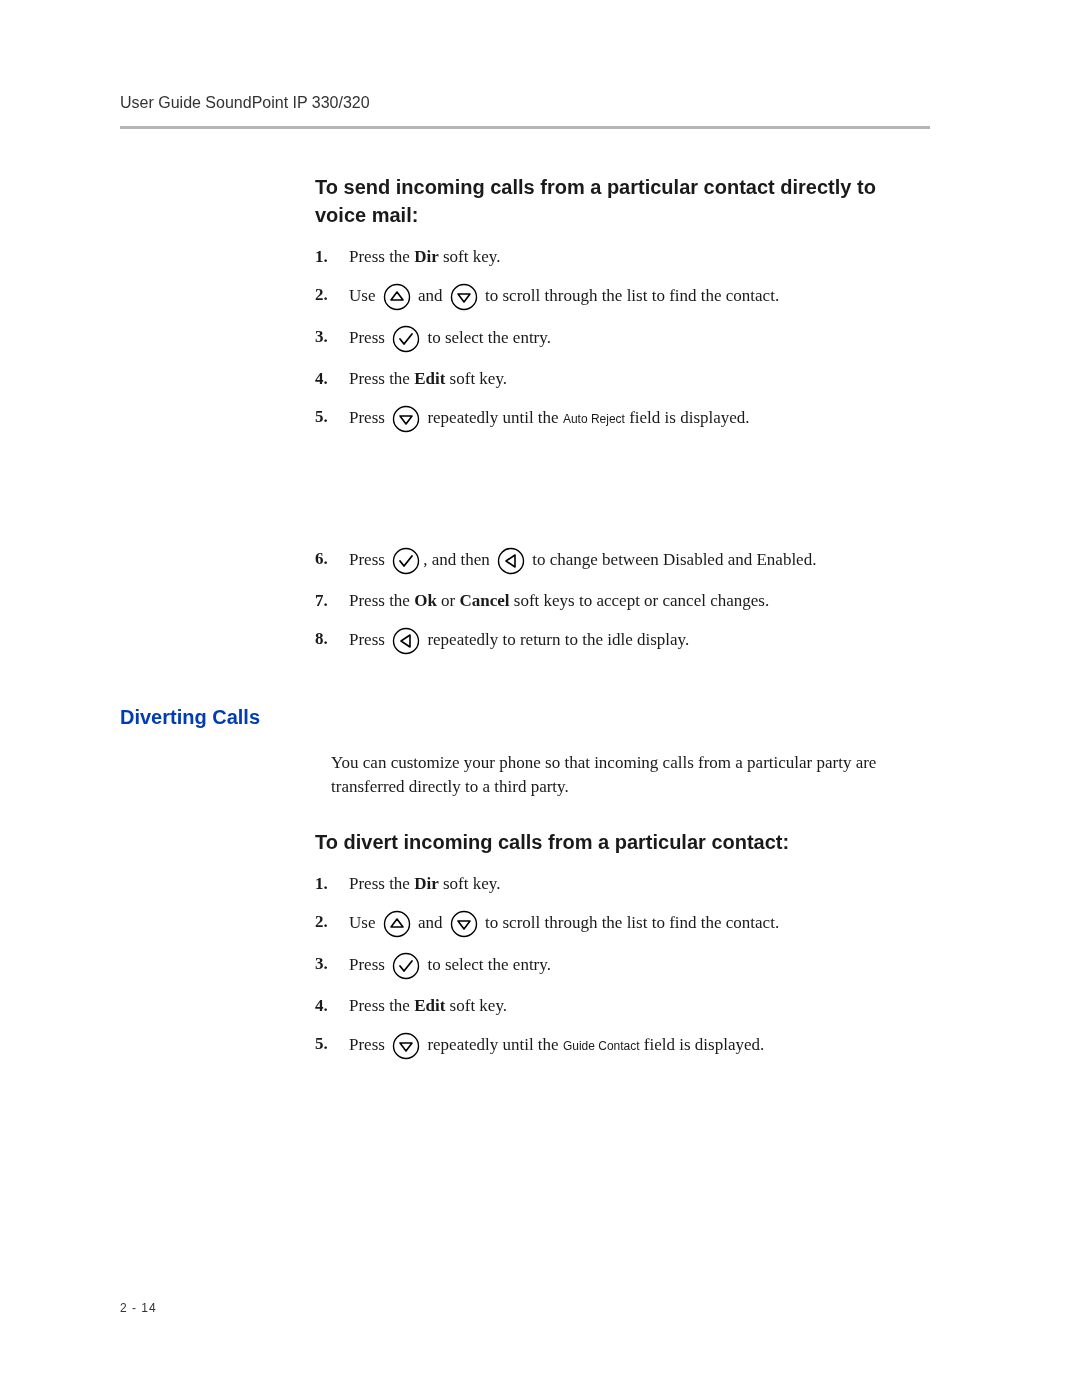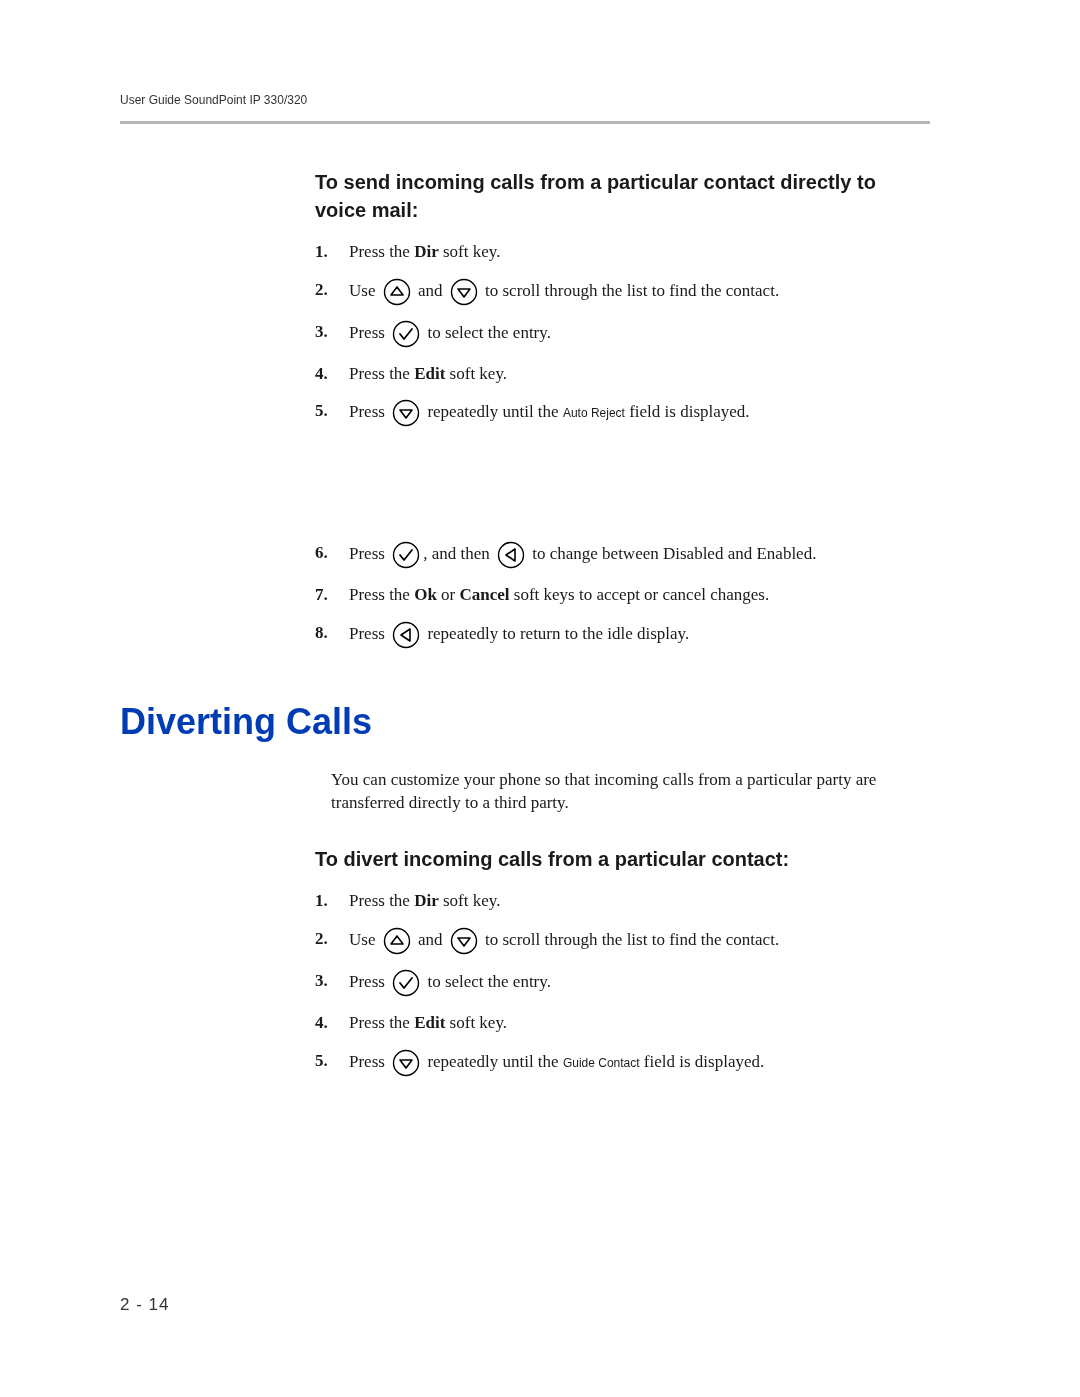--- a/index.html
+++ b/index.html
@@ -17,21 +17,21 @@
     min-height:1397px;
     box-sizing:border-box;
     padding: 92px 150px 120px 120px;
     font-family: var(--serif);
     color: var(--ink);
     font-size: 17px;
     line-height: 1.4;
   }
   .page-head {
     font-family: var(--sans);
-    font-size: 12px;
+    font-size: 16px;
     color: #333;
     padding-bottom: 12px;
     border-bottom: 3px solid var(--rule);
     margin-bottom: 44px;
   }
   .content-col {
     margin-left: 195px;   
   }
   h3.subhead {
     font-family: var(--sans);
@@ -53,34 +53,34 @@
     position:absolute;
     left:0; top:0;
     font-weight:700;
   }
   ol.steps > li b { font-weight:700; }
   ol.steps > li .field { font-family: var(--sans); font-size:12px; }
   .gap-big { height: 100px; }
   h2.section {
     font-family: var(--sans);
     font-weight: 600;
-    font-size: 36px;
+    font-size: 20px;
     color: var(--accent);
     margin: 48px 0 20px 0;
     margin-left: 0;
   }
   p.body {
     margin: 0 0 30px 16px;
   }
   .page-num {
     position:absolute;
     left: 120px;
     bottom: 80px;
     font-family: var(--sans);
-    font-size: 17px;
+    font-size: 12px;
     color: #333;
     letter-spacing: 1px;
   }
 
   
   .btn-icon {
     display:inline-block;
     vertical-align: middle;
     width:28px; height:28px;
     margin: 0 3px;

